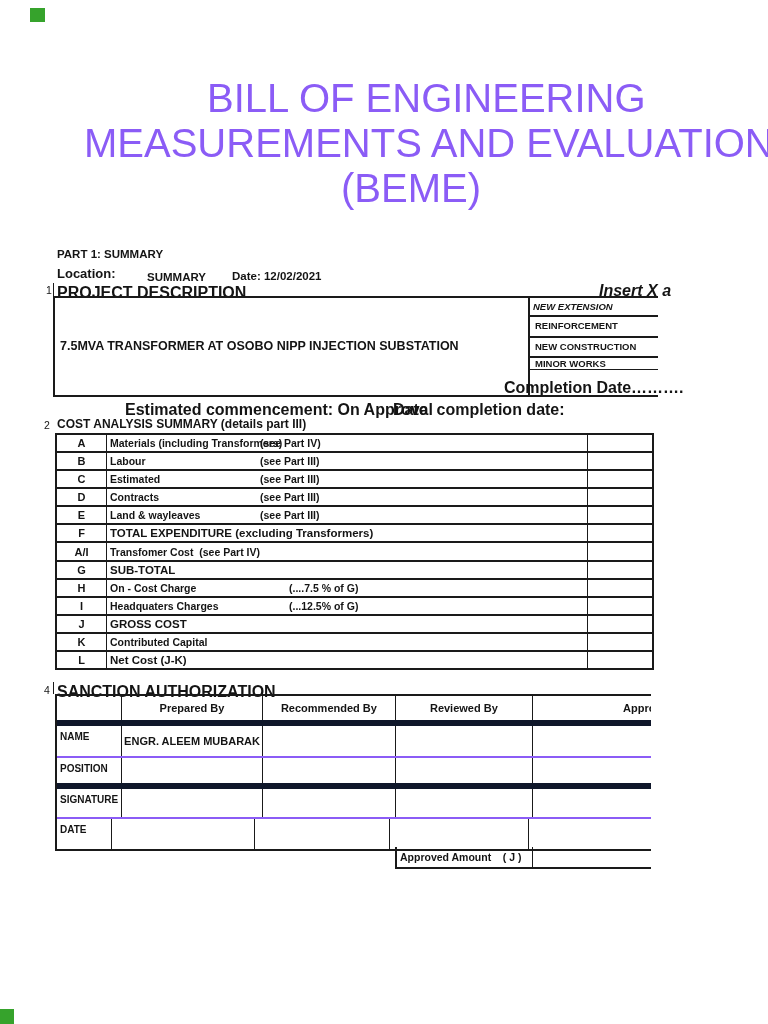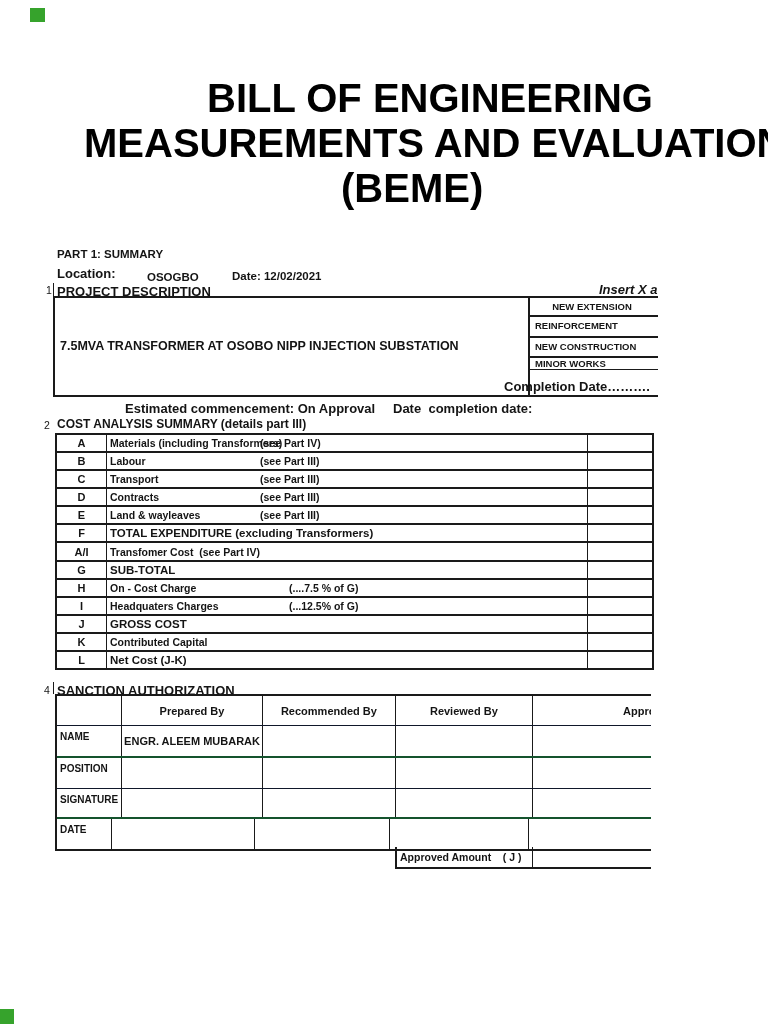--- a/index.html
+++ b/index.html
@@ -8,21 +8,21 @@
     background:#ffffff;color:#141414;
     font-family:"Liberation Sans","DejaVu Sans",sans-serif;
   }
   .abs{position:absolute;}
   .t{white-space:pre;}
   .b{font-weight:700;}
   .i{font-style:italic;}
   
   .sq{background:#36a32c;}
   
-  .title{color:#000000;font-weight:700;font-size:40px;line-height:44px;white-space:pre;} .fs10{font-size:10.5px;} .fs11{font-size:13px;}
+  .title{color:#8b5cf6;font-weight:400;font-size:40px;line-height:44px;white-space:pre;} .fs10{font-size:10.5px;} .fs11{font-size:16px;}
   .fs115{font-size:11.5px;} .fs12{font-size:12px;} .fs125{font-size:12.5px;} .fs13{font-size:13px;}
   .line{background:#1a1a1a;height:2px;}
   .vline{background:#1a1a1a;width:1px;}
   
   .projbox{border:2px solid #1a1a1a;box-sizing:border-box;}
   
   .ctable{border:2px solid #1a1a1a;box-sizing:border-box;display:flex;flex-direction:column;}
   .crow{flex:1;display:flex;border-bottom:2px solid #1a1a1a;box-sizing:border-box;}
   .crow:last-child{border-bottom:none;}
   .ccode{width:50px;border-right:1px solid #1a1a1a;box-sizing:border-box;
@@ -31,22 +31,22 @@
   .clabel{width:481px;border-right:1px solid #1a1a1a;box-sizing:border-box;
           position:relative;display:flex;align-items:center;padding-left:3px;
           font-size:10.5px;font-weight:700;}
   .clabel .cnote{position:absolute;left:153px;font-weight:700;font-size:10.5px;white-space:pre;}
   .crow.notefar .cnote{left:182px;}
   .crow.em .clabel{font-size:11.5px;}
   .cval{flex:1;}
   
   .stable{box-sizing:border-box;border-left:2px solid #1a1a1a;border-top:2px solid #1a1a1a;border-bottom:2px solid #1a1a1a;
           display:flex;flex-direction:column;}
-  .srow{display:flex;box-sizing:border-box;border-bottom:1px solid #0f172a;}
-  .srow.thick{border-bottom:2px solid #14532d;}
+  .srow{display:flex;box-sizing:border-box;border-bottom:6px solid #0f172a;}
+  .srow.thick{border-bottom:2px solid #8b5cf6;}
   .srow:last-child{border-bottom:none;}
   .scell{box-sizing:border-box;border-right:1px solid #1a1a1a;position:relative;}
   .scell.c1{width:65px;} .scell.c2{width:142px;} .scell.c3{width:133px;}
   .scell.c4{width:138px;} .scell.c5{width:118px;border-right:none;overflow:hidden;}
   .shead{display:flex;align-items:center;justify-content:center;font-weight:700;font-size:11px;white-space:pre;}
   .shead.cut{justify-content:flex-start;padding-left:90px;}
   .srlabel{font-weight:700;font-size:10px;padding:5px 0 0 3px;white-space:pre;}
   .sname{display:flex;align-items:center;justify-content:center;font-weight:700;font-size:11px;white-space:pre;}
   
   .apr-label{box-sizing:border-box;border-left:2px solid #1a1a1a;border-right:1px solid #1a1a1a;border-bottom:2px solid #1a1a1a;
@@ -59,36 +59,36 @@
 
 <div class="abs sq" style="left:30px;top:8px;width:15px;height:14px;"></div>
 <div class="abs sq" style="left:0;top:1009px;width:14px;height:15px;"></div>
 
 <div class="abs title" style="left:207px;top:76px;">BILL OF ENGINEERING</div>
 <div class="abs title" style="left:84px;top:121px;">MEASUREMENTS AND EVALUATION</div>
 <div class="abs title" style="left:341px;top:166px;">(BEME)</div>
 
 <div class="abs t b fs115" style="left:57px;top:248px;">PART 1: SUMMARY</div>
 <div class="abs t b fs13" style="left:57px;top:266px;">Location:</div>
-<div class="abs t b fs115" style="left:147px;top:271px;">OSOGBO</div>
+<div class="abs t b fs115" style="left:147px;top:271px;">SUMMARY</div>
 <div class="abs t b fs115" style="left:232px;top:270px;">Date: 12/02/2021</div>
 
 <div class="abs t fs10" style="left:46px;top:284px;">1</div>
 <div class="abs vline" style="left:53px;top:283px;height:13px;"></div>
 <div class="abs t b fs11" style="left:57px;top:284px;">PROJECT DESCRIPTION</div>
 <div class="abs t b i fs11" style="left:599px;top:282px;">Insert X a</div>
 
 <div class="abs projbox" style="left:53px;top:296px;width:477px;height:101px;">
   <div class="t b fs125" style="padding:2px 0 0 5px;line-height:18.5px;">
     <div>7.5MVA TRANSFORMER AT OSOBO NIPP INJECTION SUBSTATION</div>
   </div>
 </div>
 
 <div class="abs line" style="left:530px;top:296px;width:128px;"></div>
-<div class="abs wt" style="left:533px;top:301px;width:118px;text-align:center;">NEW EXTENSION</div>
+<div class="abs wt" style="left:533px;top:301px;width:118px;text-align:left;font-style:italic;">NEW EXTENSION</div>
 <div class="abs line" style="left:530px;top:315px;width:128px;"></div>
 <div class="abs wt" style="left:535px;top:320px;">REINFORCEMENT</div>
 <div class="abs line" style="left:530px;top:336px;width:128px;"></div>
 <div class="abs wt" style="left:535px;top:341px;">NEW CONSTRUCTION</div>
 <div class="abs line" style="left:530px;top:356px;width:128px;"></div>
 <div class="abs wt" style="left:535px;top:358px;">MINOR WORKS</div>
 <div class="abs line" style="left:530px;top:369px;width:128px;height:1px;"></div>
 <div class="abs t b fs11" style="left:504px;top:379px;">Completion Date……….</div>
 <div class="abs line" style="left:530px;top:395px;width:128px;"></div>
 
@@ -111,21 +111,21 @@
     <div class="ccode">B</div>
     <div class="clabel">
         <span class="t">Labour</span>
         <span class="cnote">(see Part III)</span>
       </div>
     <div class="cval"></div>
   </div>
   <div class="crow">
     <div class="ccode">C</div>
     <div class="clabel">
-        <span class="t">Transport</span>
+        <span class="t">Estimated</span>
         <span class="cnote">(see Part III)</span>
       </div>
     <div class="cval"></div>
   </div>
   <div class="crow">
     <div class="ccode">D</div>
     <div class="clabel">
         <span class="t">Contracts</span>
         <span class="cnote">(see Part III)</span>
       </div>

